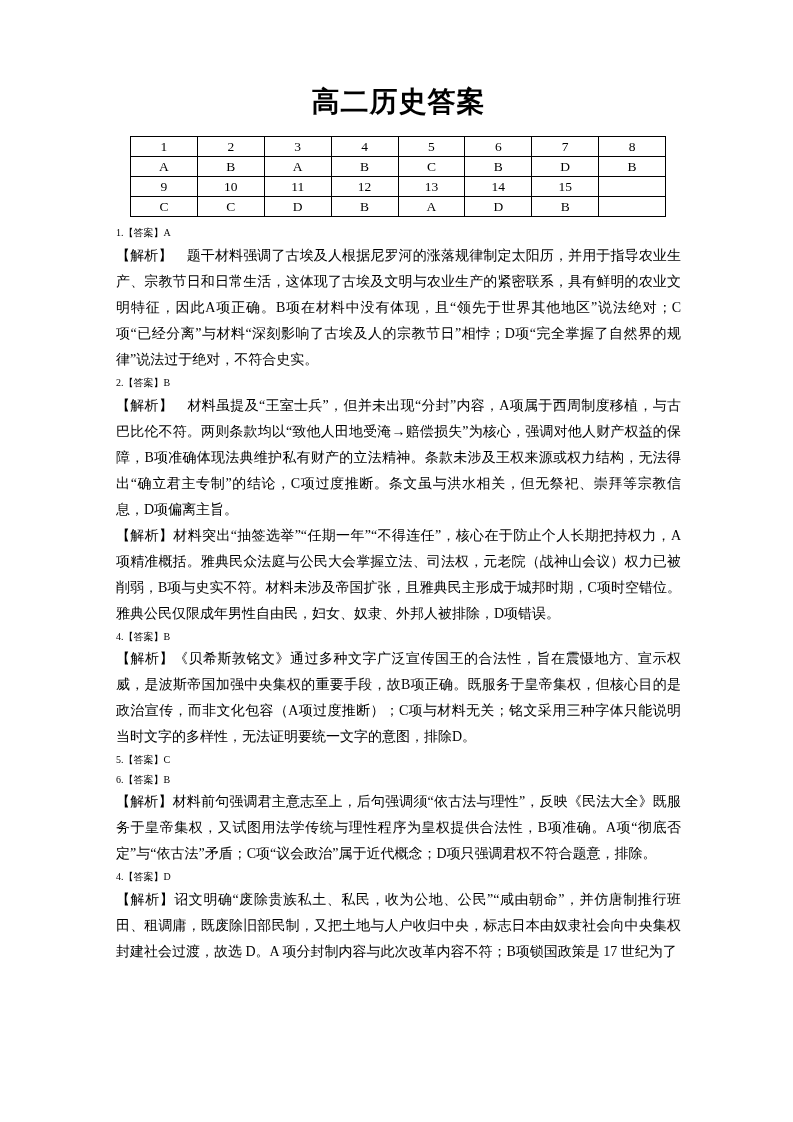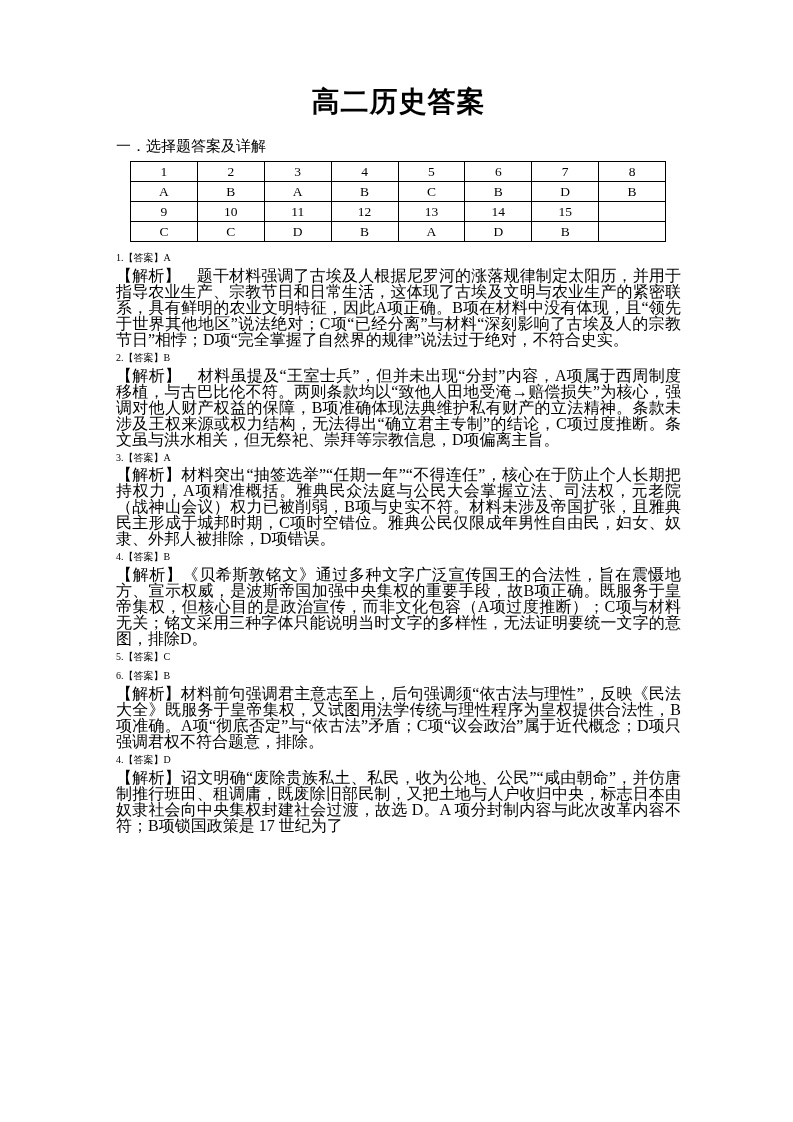--- a/index.html
+++ b/index.html
@@ -43,31 +43,30 @@
     vertical-align: middle;
     font-size: 13.5px;
     padding: 0;
     font-family: "Liberation Serif", "DejaVu Serif", serif;
   }
   .ans-line {
     font-size: 10px;
     line-height: 19.6px;
   }
   .exp-text {
-    font-size: 16px;
-    line-height: 16px;
+    font-size: 14px;
+    line-height: 26px;
     text-align: justify;
   }
 </style>
 </head>
 <body>
 
 <div class="page">
   <h1 class="doc-title">高二历史答案</h1>
-  <div class="section-header">一．选择题答案及详解</div>
   <table class="answer-table">
     <tbody>
         <tr>
           <td>1</td>
           <td>2</td>
           <td>3</td>
           <td>4</td>
           <td>5</td>
           <td>6</td>
           <td>7</td>
@@ -108,21 +107,20 @@
   <div>
       <div class="exp-block">
         <div class="ans-line">1.【答案】A</div>
         <div class="exp-text">【解析】　题干材料强调了古埃及人根据尼罗河的涨落规律制定太阳历，并用于指导农业生产、宗教节日和日常生活，这体现了古埃及文明与农业生产的紧密联系，具有鲜明的农业文明特征，因此A项正确。B项在材料中没有体现，且“领先于世界其他地区”说法绝对；C项“已经分离”与材料“深刻影响了古埃及人的宗教节日”相悖；D项“完全掌握了自然界的规律”说法过于绝对，不符合史实。</div>
       </div>
       <div class="exp-block">
         <div class="ans-line">2.【答案】B</div>
         <div class="exp-text">【解析】　材料虽提及“王室士兵”，但并未出现“分封”内容，A项属于西周制度移植，与古巴比伦不符。两则条款均以“致他人田地受淹→赔偿损失”为核心，强调对他人财产权益的保障，B项准确体现法典维护私有财产的立法精神。条款未涉及王权来源或权力结构，无法得出“确立君主专制”的结论，C项过度推断。条文虽与洪水相关，但无祭祀、崇拜等宗教信息，D项偏离主旨。</div>
       </div>
       <div class="exp-block">
-        <div class="ans-line">3.【答案】A</div>
         <div class="exp-text">【解析】材料突出“抽签选举”“任期一年”“不得连任”，核心在于防止个人长期把持权力，A项精准概括。雅典民众法庭与公民大会掌握立法、司法权，元老院（战神山会议）权力已被削弱，B项与史实不符。材料未涉及帝国扩张，且雅典民主形成于城邦时期，C项时空错位。雅典公民仅限成年男性自由民，妇女、奴隶、外邦人被排除，D项错误。</div>
       </div>
       <div class="exp-block">
         <div class="ans-line">4.【答案】B</div>
         <div class="exp-text">【解析】《贝希斯敦铭文》通过多种文字广泛宣传国王的合法性，旨在震慑地方、宣示权威，是波斯帝国加强中央集权的重要手段，故B项正确。既服务于皇帝集权，但核心目的是政治宣传，而非文化包容（A项过度推断）；C项与材料无关；铭文采用三种字体只能说明当时文字的多样性，无法证明要统一文字的意图，排除D。</div>
       </div>
       <div class="exp-block">
         <div class="ans-line">5.【答案】C</div>
       </div>
       <div class="exp-block">

